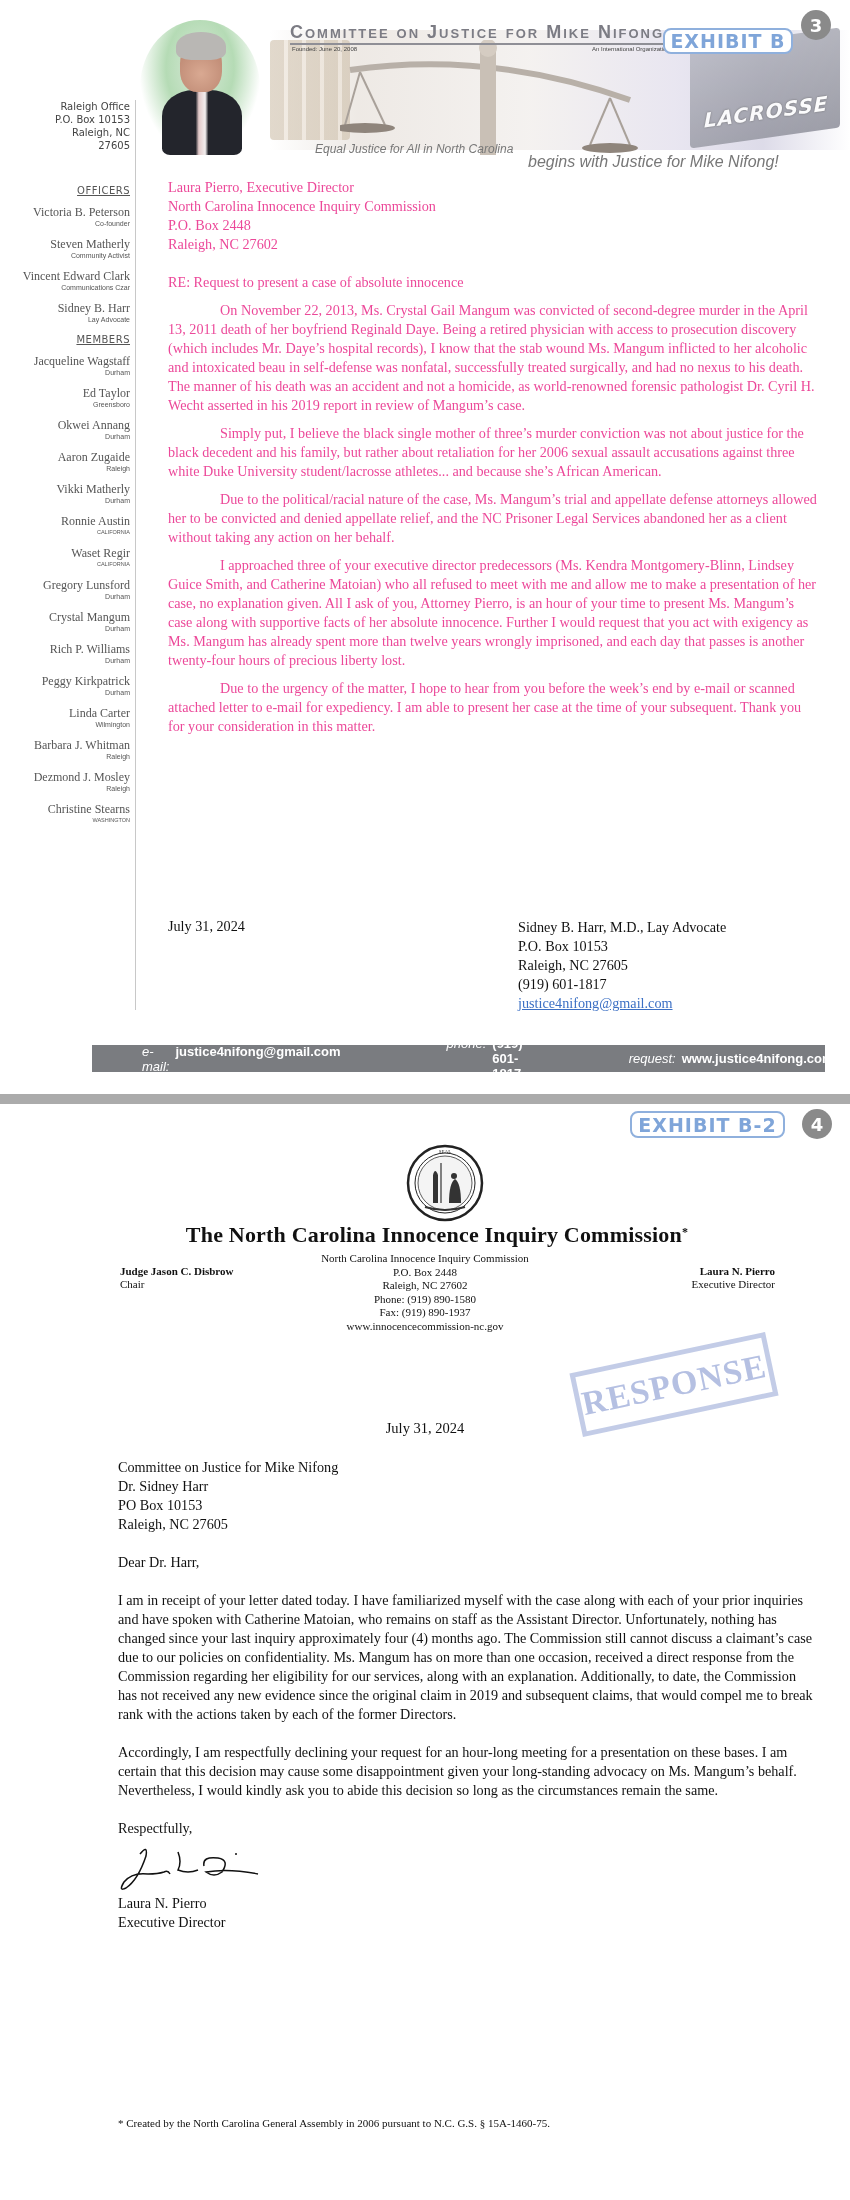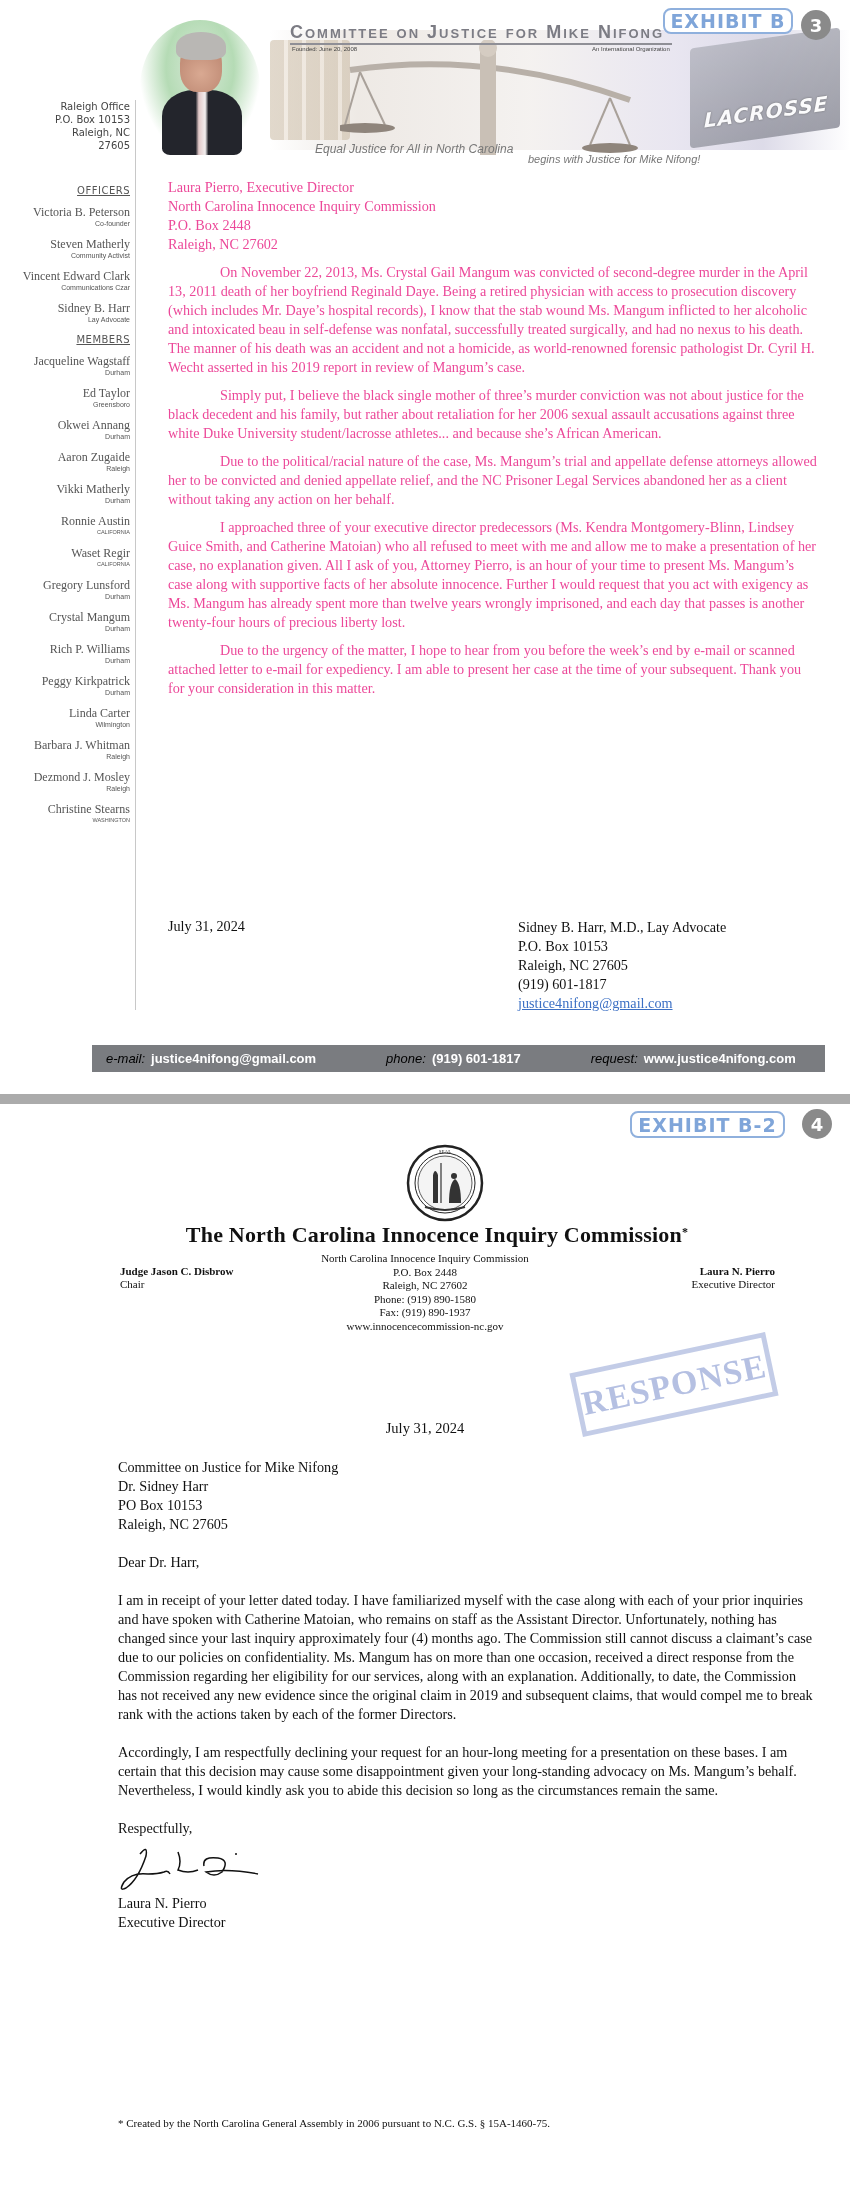--- a/index.html
+++ b/index.html
@@ -17,35 +17,35 @@
   .scales { position: absolute; left: 200px; top: 40px; width: 300px; height: 120px; }
   .lacrosse { position: absolute; right: 10px; top: 38px; width: 150px; height: 100px;
     background: linear-gradient(160deg, #b7b8c2, #8e8f9a); transform: skewY(-8deg); border-radius: 4px; opacity: .85; }
   .lacrosse span { position: absolute; bottom: 14px; left: 14px; font-family: "DejaVu Sans", sans-serif; font-style: italic; font-weight: bold;
     font-size: 20px; color: #ffffff; letter-spacing: 1px; text-shadow: 0 0 2px #555; }
   .org-title { position: absolute; left: 150px; top: 22px; font-family: "Liberation Sans", sans-serif; font-size: 18px; color: #7c7c84;
     letter-spacing: 2px; font-variant: small-caps; font-weight: bold; border-bottom: 2px solid #8f8f96; padding-right: 8px; white-space: nowrap; }
   .founded { position: absolute; left: 152px; top: 46px; font-family: "Liberation Sans", sans-serif; font-size: 6px; color: #444; }
   .intl { position: absolute; left: 452px; top: 46px; font-family: "Liberation Sans", sans-serif; font-size: 6px; color: #444; }
   .tagline1 { position: absolute; left: 175px; top: 142px; font-family: "Liberation Sans", sans-serif; font-style: italic; font-size: 12px; color: #777; }
-  .tagline2 { position: absolute; left: 388px; top: 153px; font-family: "Liberation Sans", sans-serif; font-style: italic; font-size: 11px; color: #777; }
+  .tagline2 { position: absolute; left: 388px; top: 153px; font-family: "Liberation Sans", sans-serif; font-style: italic; font-size: 16px; color: #777; }
 
   .photo { position: absolute; left: 140px; top: 20px; width: 120px; height: 135px; border-radius: 50%;
     background: radial-gradient(ellipse at 50% 35%, #d8e9d8 0%, #b5dbb5 40%, #ffffff 72%); }
   .photo .head { position: absolute; left: 40px; top: 20px; width: 42px; height: 52px; border-radius: 45% 45% 40% 40%;
     background: radial-gradient(circle at 50% 65%, #d9a992 0%, #c28e78 60%); }
   .photo .hair { position: absolute; left: 36px; top: 12px; width: 50px; height: 28px; border-radius: 50% 50% 30% 30%; background: #b9b7b4; }
   .photo .body { position: absolute; left: 22px; top: 70px; width: 80px; height: 65px; border-radius: 40% 40% 10% 10%;
     background: linear-gradient(90deg, #23252c 0%, #23252c 42%, #e2c9c9 46%, #f2eeee 54%, #23252c 58%); }
 
   .exhibit { position: absolute; border: 2px solid #8fb0dd; border-radius: 8px; color: #7fa5d9; font-family: "DejaVu Sans", sans-serif;
     font-weight: bold; background: #fff; display: flex; align-items: center; justify-content: center; letter-spacing: 1px; }
   .exhibit-num { position: absolute; border-radius: 50%; background: #8a8a8a; color: #fff; font-family: "DejaVu Sans", sans-serif; font-weight: bold;
     display: flex; align-items: center; justify-content: center; }
-  .ex1 { left: 663px; top: 8px; width: 130px; height: 26px; font-size: 19px; }
+  .ex1 { left: 663px; top: 28px; width: 130px; height: 26px; font-size: 19px; }
   .exn1 { left: 801px; top: 10px; width: 30px; height: 30px; font-size: 18px; }
 
   .side-office { position: absolute; left: 20px; top: 100px; width: 110px; text-align: right; font-family: "DejaVu Sans", sans-serif; font-size: 10px;
     color: #444; line-height: 13px; }
   .side-rule { position: absolute; left: 135px; top: 100px; width: 1px; height: 910px; background: #c8c8c8; }
 
   .sidebar { position: absolute; left: 10px; top: 185px; width: 120px; text-align: right; }
   .side-heading { font-family: "DejaVu Sans", sans-serif; font-size: 10px; color: #555; text-decoration: underline; letter-spacing: .5px; margin: 0 0 10px 0; }
   .side-heading.members { margin-top: 4px; }
   .person { margin-bottom: 10px; }
@@ -59,21 +59,21 @@
   .letter1 .salutation { margin-top: 19px; }
   .letter1 p { text-indent: 52px; margin-top: 9px; text-align: left; }
   .letter1 .first-p { margin-top: 9px; }
 
   .closing { position: absolute; left: 168px; top: 918px; font-size: 14.2px; }
   .sig-block { position: absolute; left: 518px; top: 918px; font-size: 14.2px; line-height: 19px; }
   .sig-block a { color: #3b6fc4; text-decoration: underline; }
 
   .footer-bar { position: absolute; left: 92px; top: 1045px; width: 733px; height: 27px; background: #7a7c80; display: flex; align-items: center;
     font-family: "Liberation Sans", sans-serif; font-size: 13px; color: #fff; padding-left: 14px; }
-  .footer-bar .lbl { font-style: italic; color: #000000; margin-right: 6px; }
+  .footer-bar .lbl { font-style: italic; color: #ffffff; margin-right: 6px; margin-left: 36px; }
   .footer-bar .val { font-weight: bold; }
   .footer-bar .grp { margin-right: 70px; display: flex; align-items: baseline; }
   .footer-bar .grp.last { margin-right: 0; }
 
   .divider { position: absolute; left: 0; top: 1094px; width: 850px; height: 10px; background: #ababab; }
 
   
   .ex2 { left: 630px; top: 1111px; width: 155px; height: 27px; font-size: 19px; }
   .exn2 { left: 802px; top: 1109px; width: 30px; height: 30px; font-size: 18px; }
 
@@ -232,20 +232,21 @@
       </div>
   </div>
 
   <div class="letter1">
     <div class="addr">
       <div>Laura Pierro, Executive Director</div>
       <div>North Carolina Innocence Inquiry Commission</div>
       <div>P.O. Box 2448</div>
       <div>Raleigh, NC  27602</div>
     </div>
+    <div class="re">RE:  Request to present a case of absolute innocence</div>
     <p class="first-p">On November 22, 2013, Ms. Crystal Gail Mangum was convicted of second-degree murder in the April 13, 2011 death of her boyfriend Reginald Daye.  Being a retired physician with access to prosecution discovery (which includes Mr. Daye’s hospital records), I know that the stab wound Ms. Mangum inflicted to her alcoholic and intoxicated beau in self-defense was nonfatal, successfully treated surgically, and had no nexus to his death.  The manner of his death was an accident and not a homicide, as world-renowned forensic pathologist Dr. Cyril H. Wecht asserted in his 2019 report in review of Mangum’s case.</p>
     <p>Simply put, I believe the black single mother of three’s murder conviction was not about justice for the black decedent and his family, but rather about retaliation for her 2006 sexual assault accusations against three white Duke University student/lacrosse athletes... and because she’s African American.</p>
     <p>Due to the political/racial nature of the case, Ms. Mangum’s trial and appellate defense attorneys allowed her to be convicted and denied appellate relief, and the NC Prisoner Legal Services abandoned her as a client without taking any action on her behalf.</p>
     <p>I approached three of your executive director predecessors (Ms. Kendra Montgomery-Blinn, Lindsey Guice Smith, and Catherine Matoian) who all refused to meet with me and allow me to make a presentation of her case, no explanation given.  All I ask of you, Attorney Pierro, is an hour of your time to present Ms. Mangum’s case along with supportive facts of her absolute innocence.  Further I would request that you act with exigency as Ms. Mangum has already spent more than twelve years wrongly imprisoned, and each day that passes is another twenty-four hours of precious liberty lost.</p>
     <p>Due to the urgency of the matter, I hope to hear from you before the week’s end by e-mail or scanned attached letter to e-mail for expediency.  I am able to present her case at the time of your subsequent.  Thank you for your consideration in this matter.</p>
   </div>
 
   <div class="closing">July 31, 2024</div>
   <div class="sig-block">
     <div>Sidney B. Harr, M.D., Lay Advocate</div>

